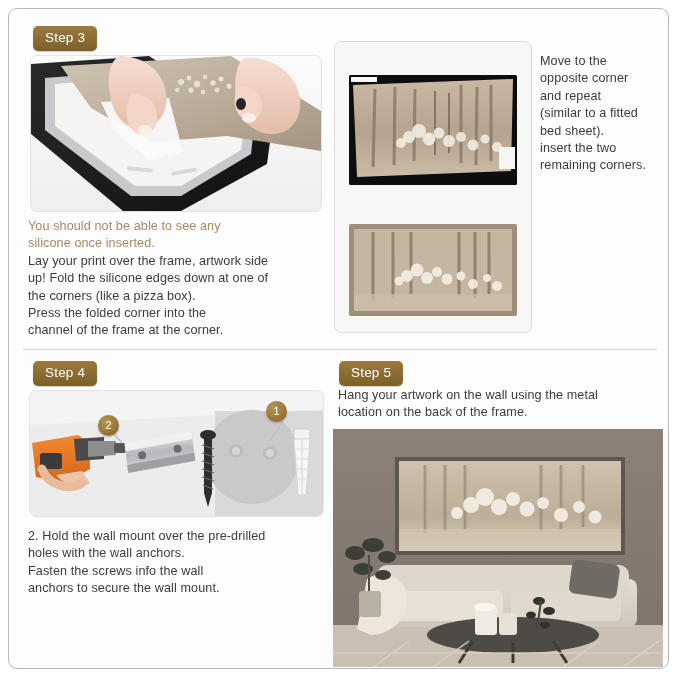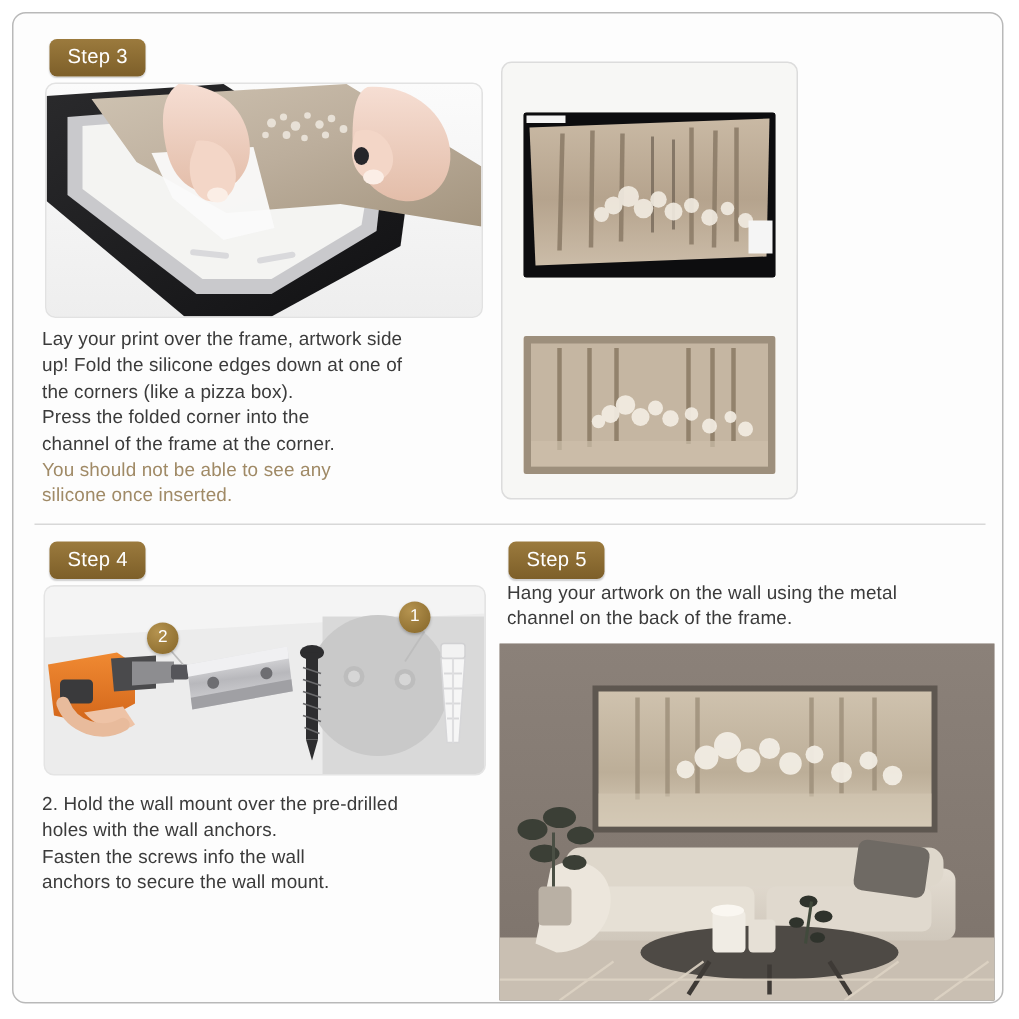--- a/index.html
+++ b/index.html
@@ -160,27 +160,27 @@
         <ellipse cx="218" cy="62" rx="7" ry="5" fill="#fbeee6"></ellipse>
         <ellipse cx="210" cy="48" rx="5" ry="6" fill="#26262a"></ellipse>
       </g>
 
       <rect x="96" y="110" width="26" height="4" rx="2" fill="#d9d9dc" transform="rotate(6 96 110)"></rect>
       <rect x="140" y="116" width="26" height="4" rx="2" fill="#d9d9dc" transform="rotate(-10 140 116)"></rect>
     </svg>
   </div>
 
   <div id="step3-text">
+    <div class="txt amber">You should not be able to see any
+silicone once inserted.</div>
     <div class="txt">Lay your print over the frame, artwork side
 up! Fold the silicone edges down at one of
 the corners (like a pizza box).
 Press the folded corner into the
 channel of the frame at the corner.</div>
-    <div class="txt amber">You should not be able to see any
-silicone once inserted.</div>
   </div>
 
   <div id="step3-panel">
     <div class="panel-art" id="panel-art-loose">
       <svg viewBox="0 0 168 110" width="168" height="110" preserveAspectRatio="none">
         <defs>
           <linearGradient id="forestA" x1="0" y1="0" x2="0" y2="1">
             <stop offset="0" stop-color="#c9b9a4"></stop>
               <stop offset="0.55" stop-color="#b5a38d"></stop>
               <stop offset="1" stop-color="#cbbca8"></stop>
@@ -245,20 +245,27 @@
           <circle cx="112" cy="52" r="4.5"></circle>
             <circle cx="124" cy="60" r="5"></circle>
             <circle cx="138" cy="54" r="4"></circle>
           <circle cx="148" cy="62" r="5"></circle>
         </g>
         <rect x="5" y="70" width="158" height="17" fill="#cdbfab" opacity="0.7"></rect>
       </svg>
     </div>
   </div>
 
+  <div class="txt" id="step3-right-text">Move to the
+opposite corner
+and repeat
+(similar to a fitted
+bed sheet).
+insert the two
+remaining corners.</div>
 
   <div class="divider" style="top:340px;"></div>
 
   <div class="badge" id="step4-badge">Step 4</div>
 
   <div id="step4-illus">
     <svg viewBox="0 0 293 125" width="293" height="125" preserveAspectRatio="none">
       <defs>
         <linearGradient id="orange" x1="0" y1="0" x2="0" y2="1">
           <stop offset="0" stop-color="#f08a32"></stop>
@@ -333,21 +340,21 @@
 
   <div id="step4-text">
     <div class="txt" style="margin-top:4px;">2. Hold the wall mount over the pre-drilled
 holes with the wall anchors.
 Fasten the screws info the wall
 anchors to secure the wall mount.</div>
   </div>
 
   <div class="badge" id="step5-badge">Step 5</div>
   <div class="txt" id="step5-text">Hang your artwork on the wall using the metal
-channel on the back of the frame.</div>
+location on the back of the frame.</div>
 
   <div id="step5-room">
     <svg viewBox="0 0 330 238" width="330" height="238" preserveAspectRatio="none">
       <defs>
         <linearGradient id="wallg" x1="0" y1="0" x2="0" y2="1">
           <stop offset="0" stop-color="#8b8179"></stop>
             <stop offset="1" stop-color="#7d736b"></stop>
         </linearGradient>
         <linearGradient id="artg" x1="0" y1="0" x2="0" y2="1">
           <stop offset="0" stop-color="#cfc2ae"></stop>

